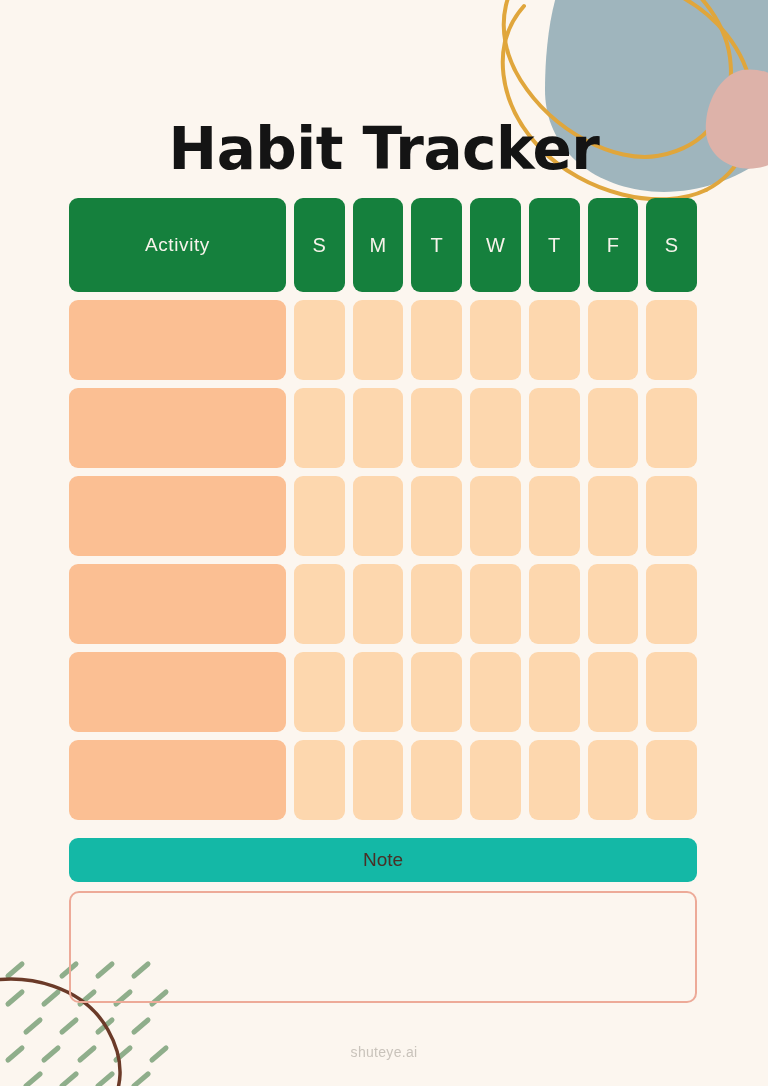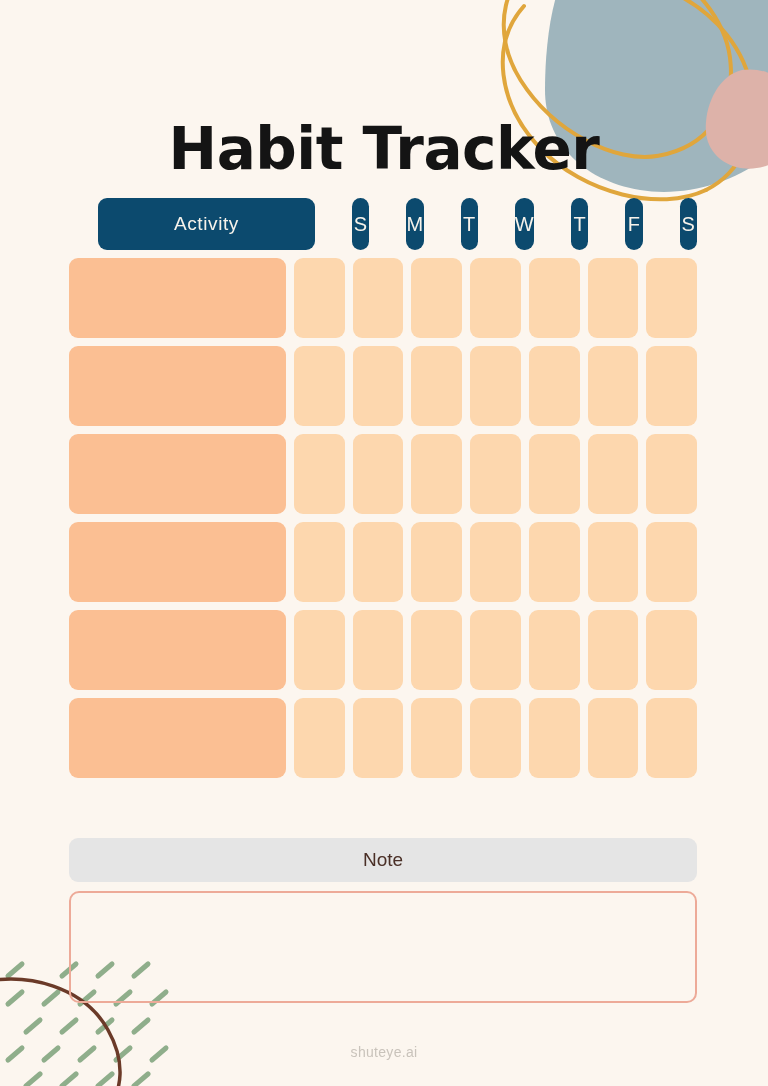--- a/index.html
+++ b/index.html
@@ -76,24 +76,23 @@
   .cell-day {
     flex: 1 1 0;
     border-radius: 9px;
     display: flex;
     align-items: center;
     justify-content: center;
   }
 
   .row-header .cell-activity,
   .row-header .cell-day {
-    height: 52px;
-    background: #0c4a6e;
+    height: 94px;
+    background: #15803d;
     color: #F7F3EB;
-    margin-left: 29px;
   }
 
   .row-header .cell-activity {
     font-size: 19px;
     letter-spacing: 0.6px;
   }
 
   .row-header .cell-day {
     font-size: 20px;
     letter-spacing: 0.4px;
@@ -109,21 +108,21 @@
     background: #FDD7AE;
   }
 
   
   .note-header {
     position: absolute;
     left: 69px;
     top: 838px;
     width: 628px;
     height: 44px;
-    background: #e5e5e5;
+    background: #14b8a6;
     border-radius: 9px;
     display: flex;
     align-items: center;
     justify-content: center;
     font-size: 19px;
     color: #4A2F26;
   }
 
   .note-box {
     position: absolute;

